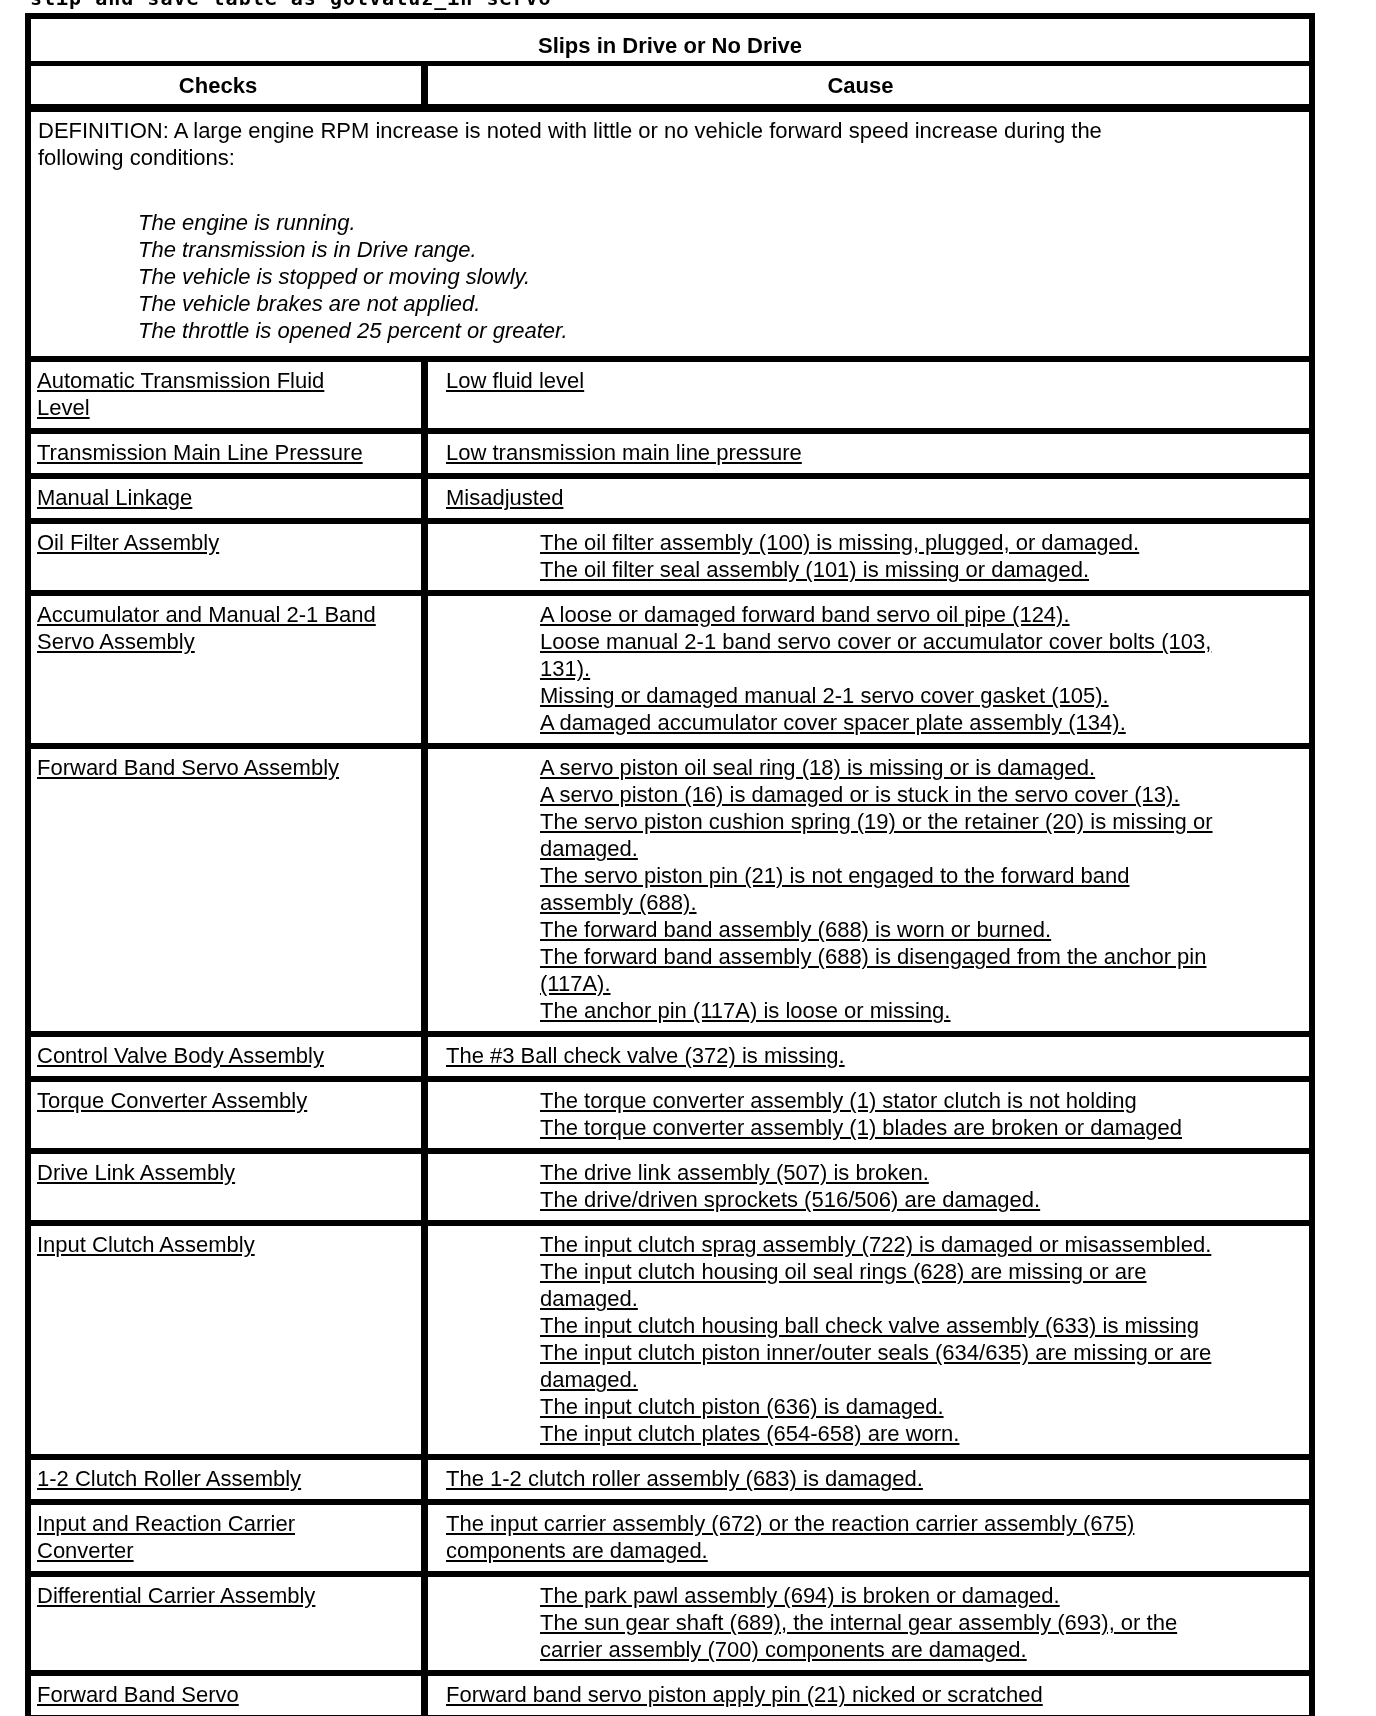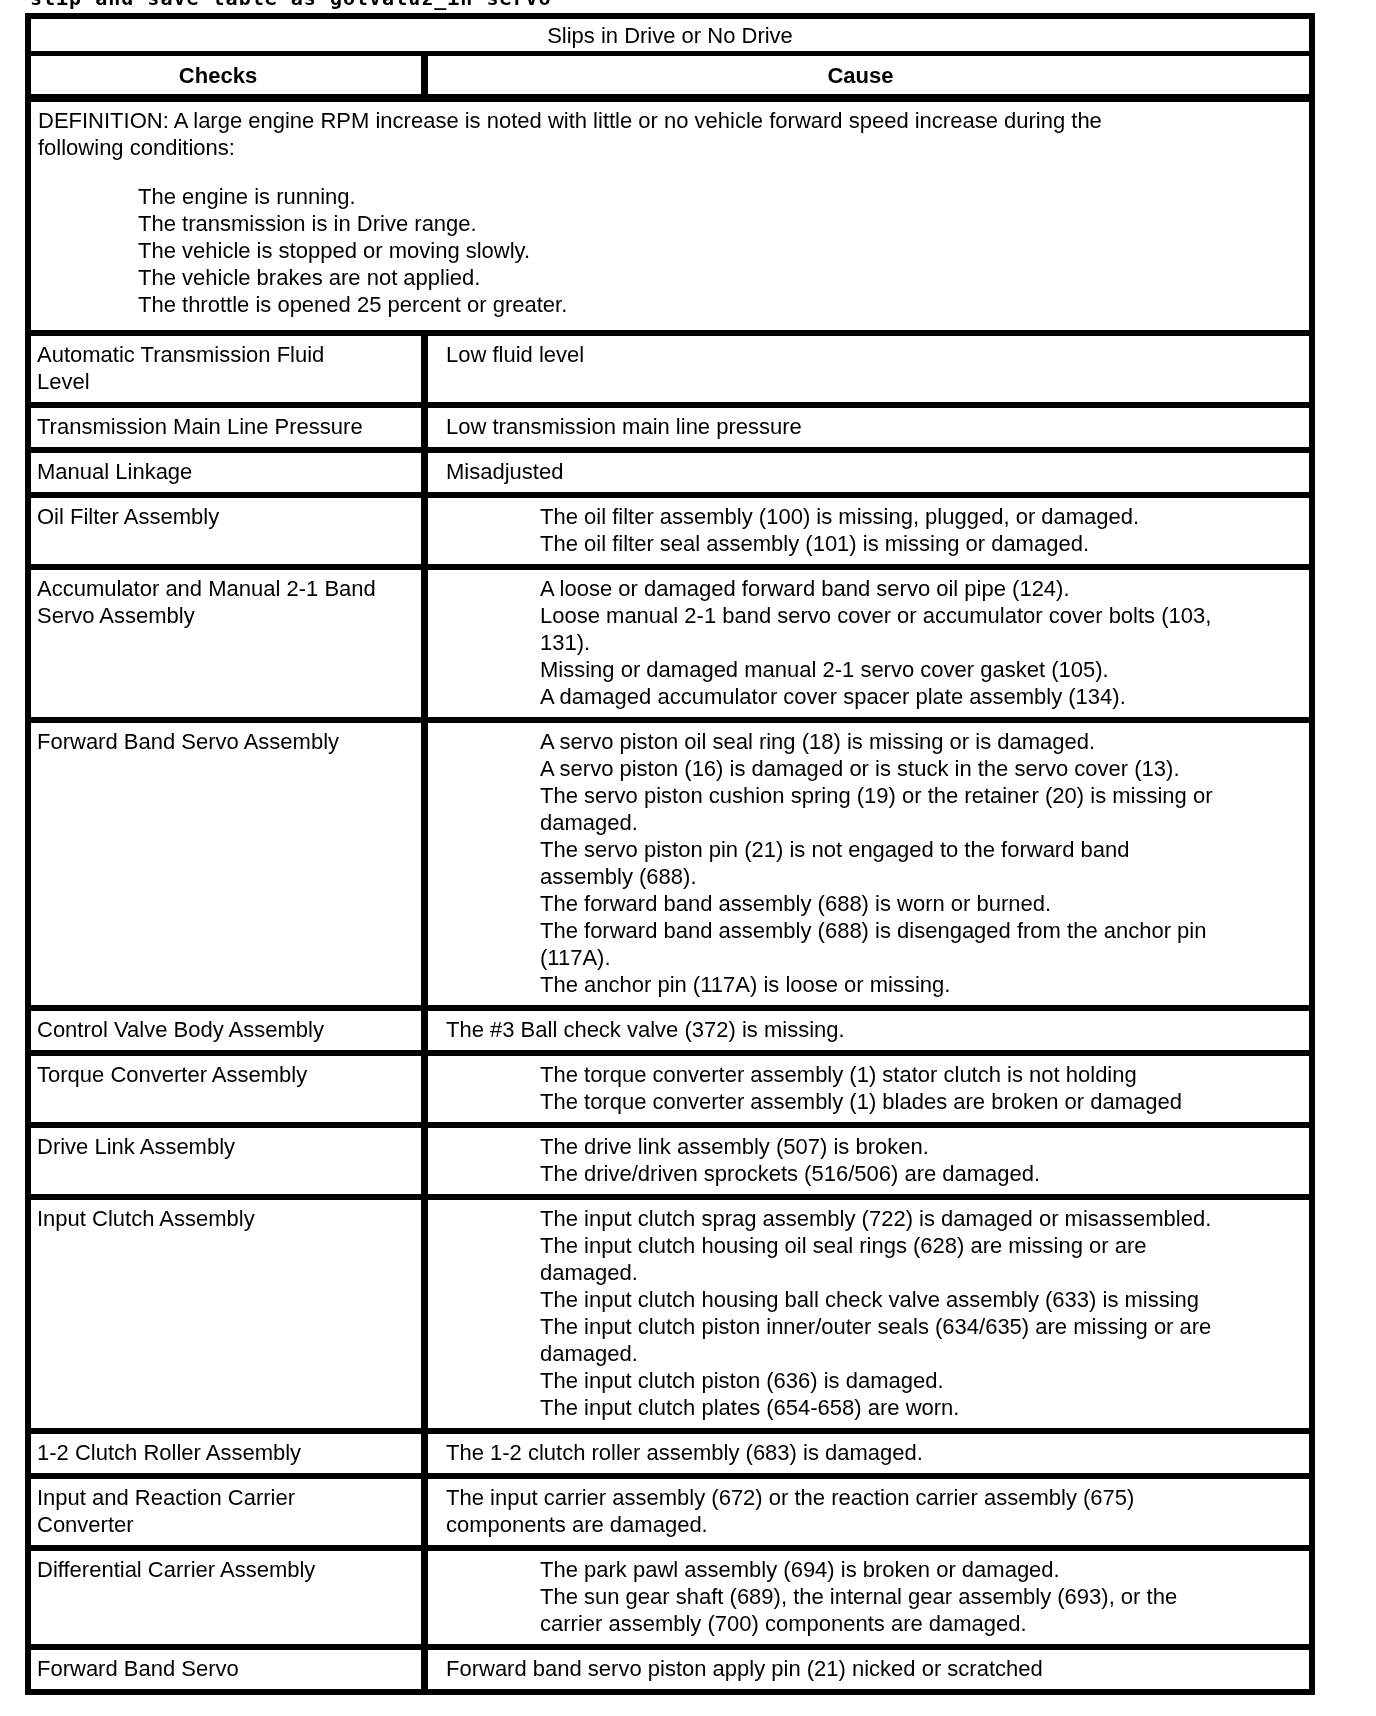--- a/index.html
+++ b/index.html
@@ -29,45 +29,47 @@
     white-space: nowrap;
   }
   .doc-table {
     margin-left: 25px;
     width: 1290px;
     border: 6px solid #000;
     background: #fff;
   }
   .title-row {
     text-align: center;
-    font-weight: normal;
-    padding: 3px 0 2px 0;
+    font-weight: bold;
+    padding: 13px 0 2px 0;
     border-bottom: 5px solid #000;
   }
   .header-row {
     display: grid;
     grid-template-columns: 397px 1fr;
     border-bottom: 8px solid #000;
     font-weight: bold;
     text-align: center;
   }
   .header-cell { padding: 6px 16px 5px 0; }
   .header-cell.first { border-right: 7px solid #000; }
   .def-row {
     border-bottom: 6px solid #000;
     padding: 5px 0 12px 7px;
   }
   .def-conditions {
-    margin-top: 22px;
+    margin-top: 38px;
     padding-left: 100px;
+    font-style: italic;
   }
   .t-row {
     display: grid;
     grid-template-columns: 397px 1fr;
     border-bottom: 6px solid #000;
+    text-decoration: underline;
   }
   .t-row:last-child { border-bottom: none; }
   .check-cell {
     border-right: 7px solid #000;
     padding: 5px 6px 7px 6px;
   }
   .cause-cell { padding: 5px 10px 7px 18px; }
   .cause-cell.indent { padding-left: 112px; }
   .ln { white-space: nowrap; min-height: 27px; }
 </style>

